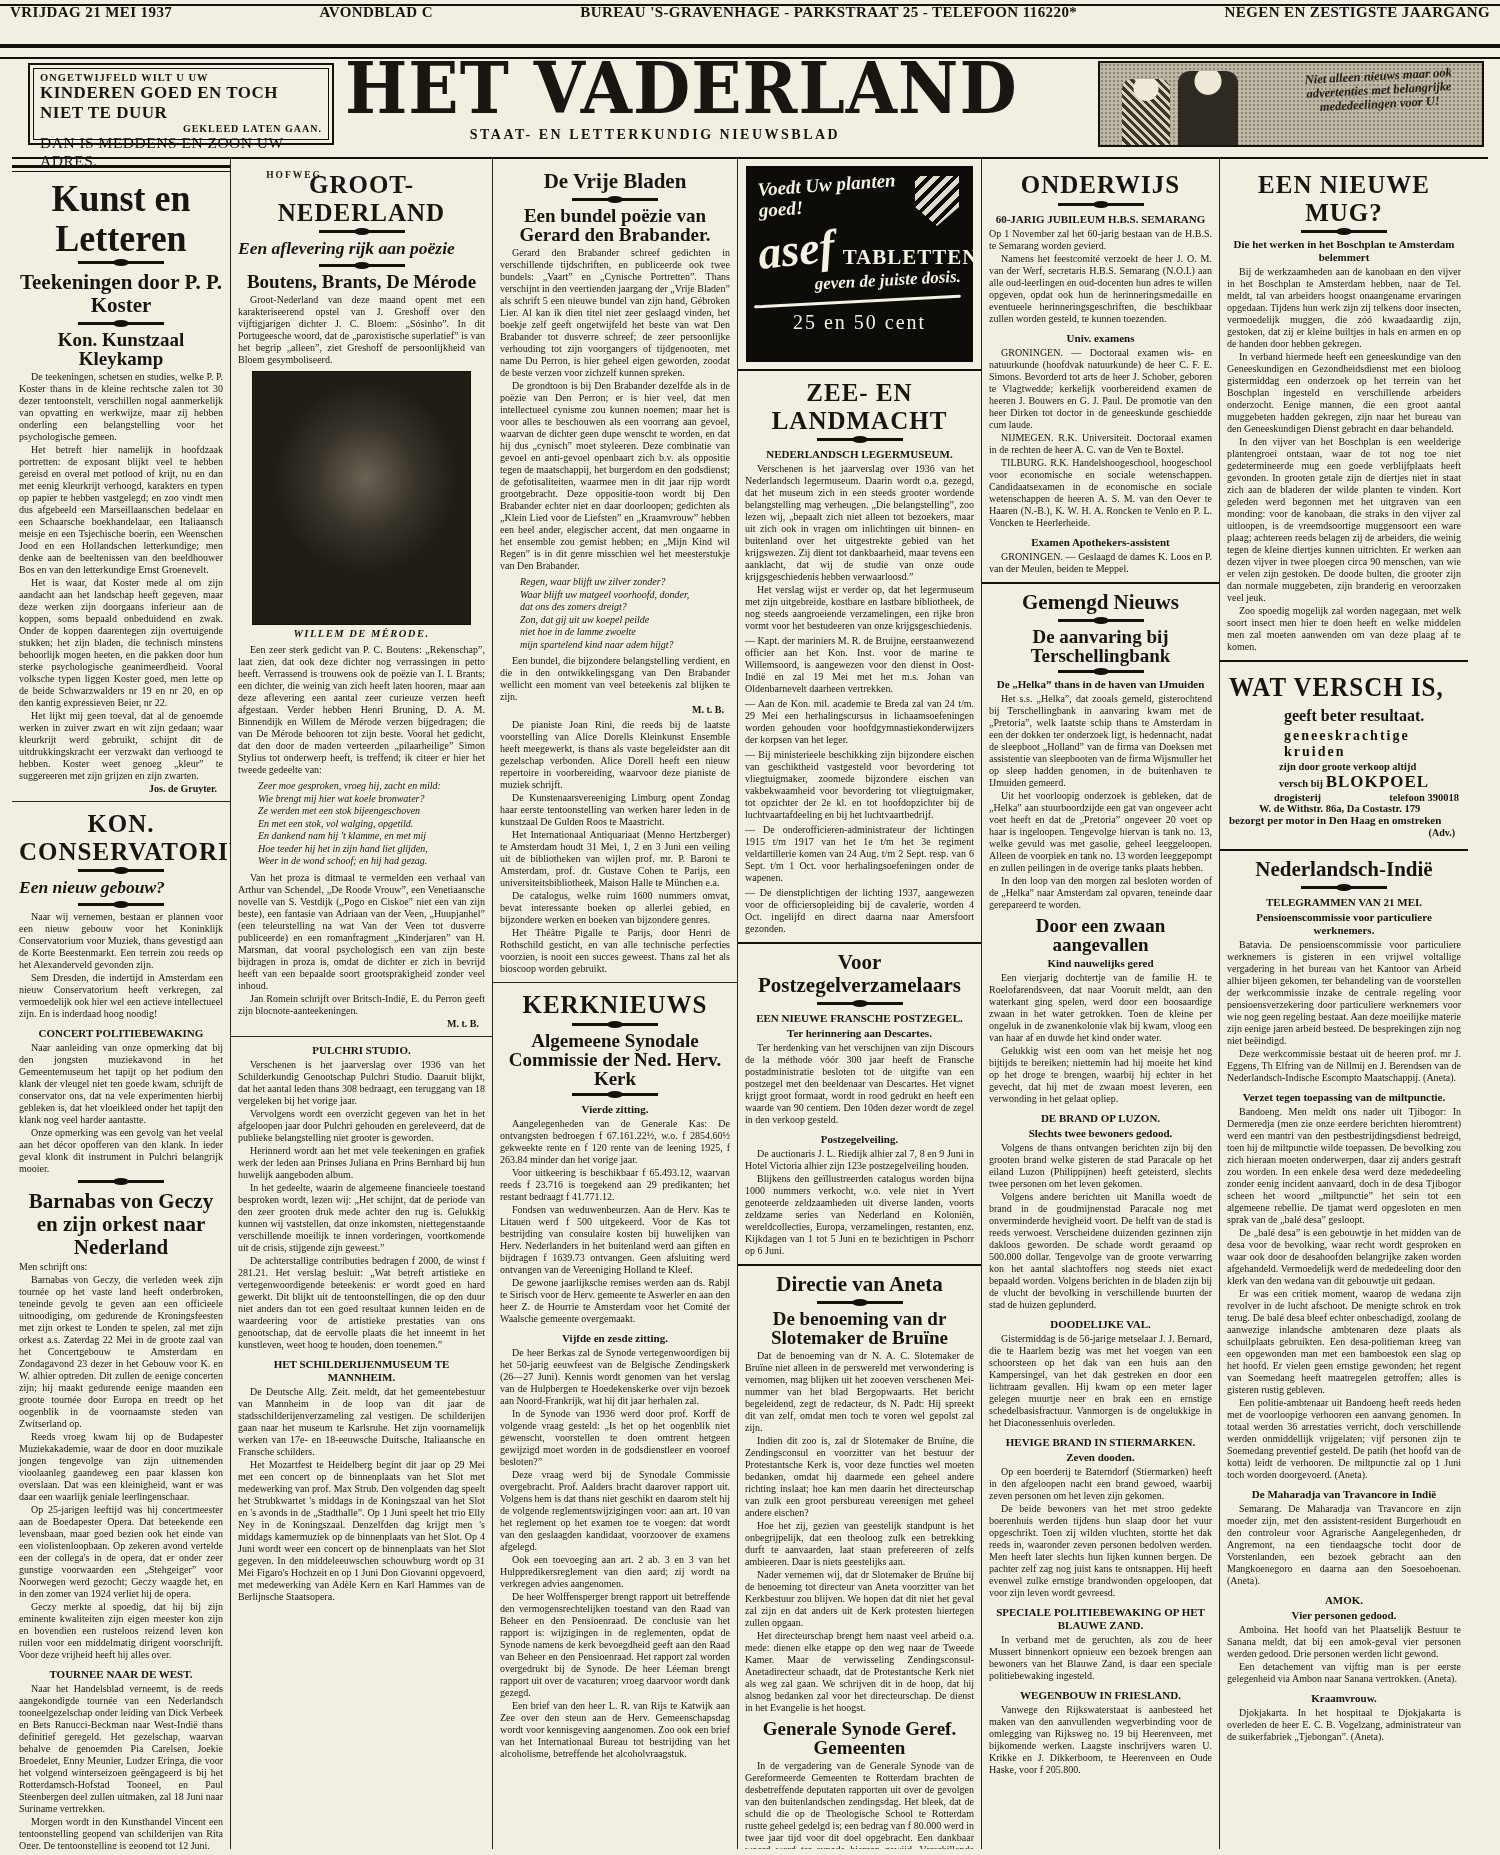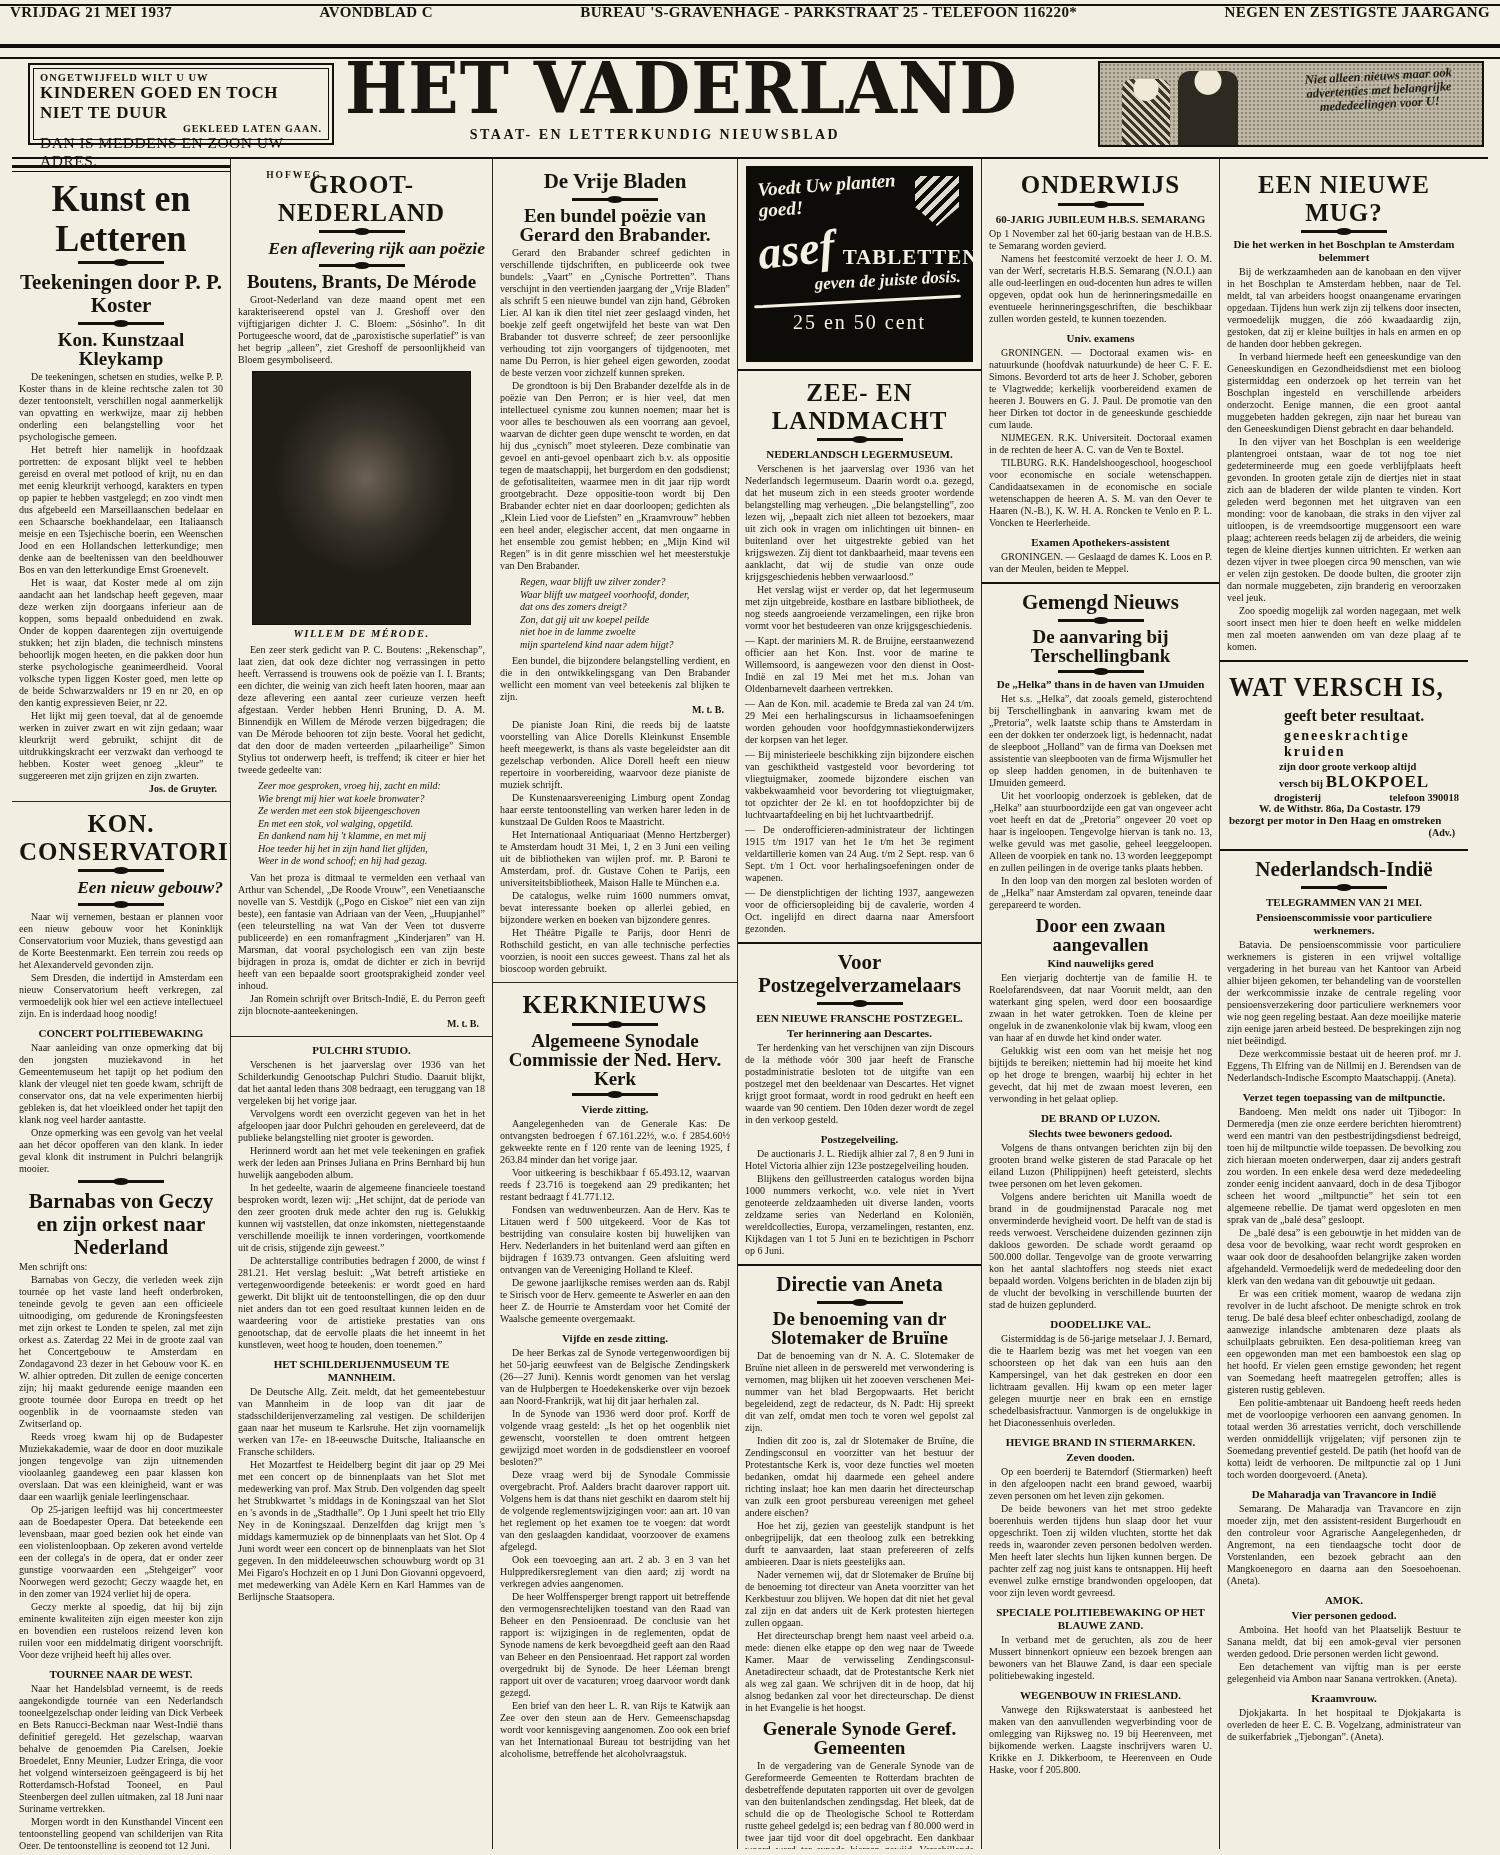--- a/index.html
+++ b/index.html
@@ -40,21 +40,21 @@
         display:flex;align-items:stretch;}
   .col{box-sizing:border-box;padding:4px 7px 0;border-right:1px solid #2a261f;overflow:hidden;}
   .col:last-child{border-right:none;}
   .c1{flex:0 0 219px;} .c2{flex:0 0 262px;} .c3{flex:0 0 245px;}
   .c4{flex:0 0 244px;} .c5{flex:0 0 238px;} .c6{flex:0 0 248px;}
 
   .dblrule{border-top:3px solid #14110d;border-bottom:1px solid #14110d;height:3px;margin:2px -7px 6px;}
   .h1{font-size:36px;line-height:38px;font-weight:bold;text-align:center;margin:8px 0 2px;transform:scaleY(1.05);}
   .h2{font-size:21px;line-height:23px;font-weight:bold;text-align:center;margin:7px 0 2px;}
   .h2s{font-size:25px;line-height:27px;font-weight:bold;text-align:center;letter-spacing:1px;margin:8px 0 2px;transform:scaleY(1.05);}
-  .h2i{font-size:17.5px;font-weight:bold;font-style:italic;text-align:right;margin:4px 0 2px;}
+  .h2i{font-size:17.5px;font-weight:bold;font-style:italic;text-align:left;margin:4px 0 2px;}
   .h3{font-size:19px;line-height:19px;font-weight:bold;text-align:center;margin:5px 6px 3px;}
   .mini{font-size:11px;line-height:13px;font-weight:bold;text-align:center;margin:7px 4px 2px;}
   .mini2{font-size:11px;line-height:13px;font-weight:bold;text-align:center;margin:0 4px 2px;}
   .p,.pn,.item{font-size:10px;line-height:12px;text-align:justify;margin:0 0 1px;}
   .p{text-indent:12px;}
   .item{margin-top:3px;}
   .verse{font-size:10px;line-height:12.5px;font-style:italic;margin:4px 0 4px 20px;}
   .sig{font-size:10px;font-weight:bold;text-align:right;margin:1px 6px 4px 0;}
   .orn{height:3px;width:86px;margin:5px auto;background:#14110d;position:relative;}
   .orn::after{content:"";position:absolute;left:50%;top:-2px;width:16px;height:7px;margin-left:-8px;

